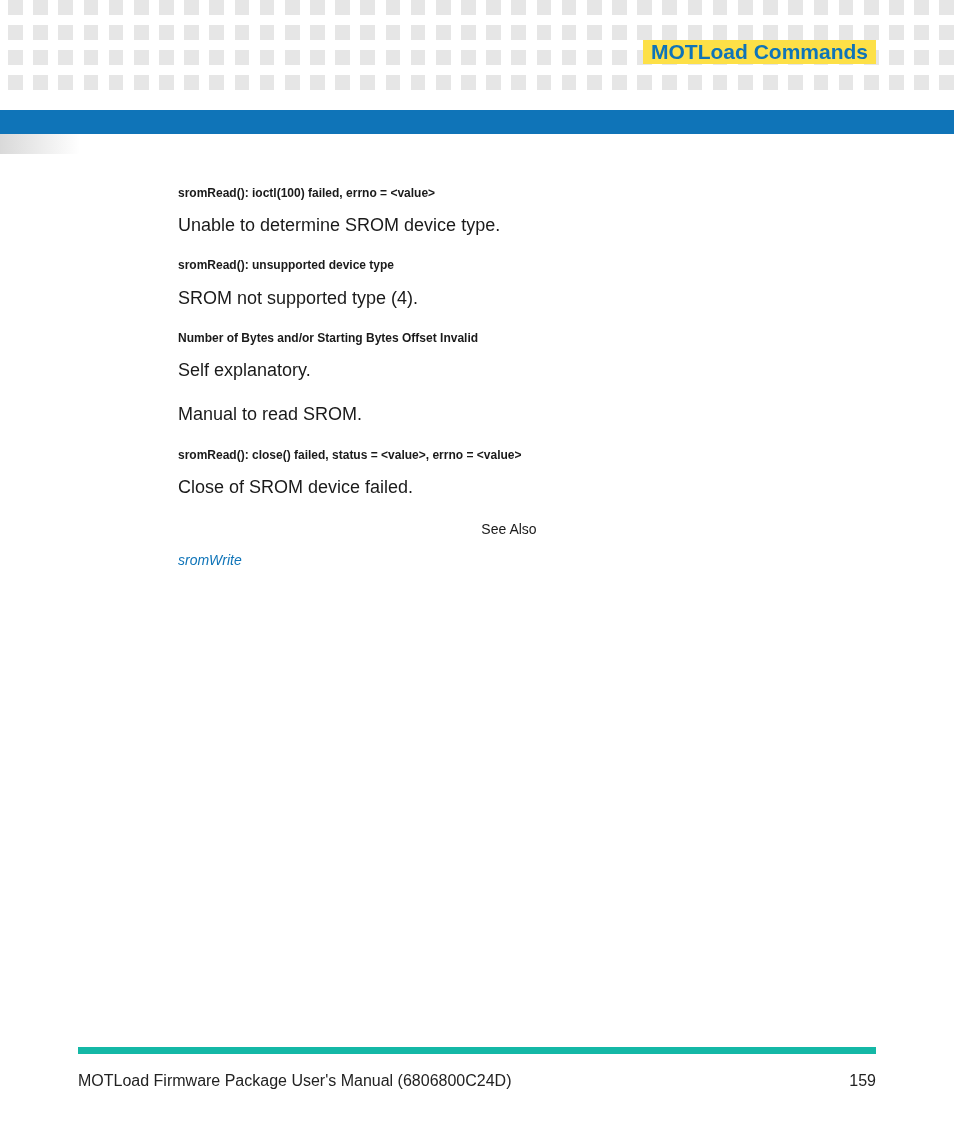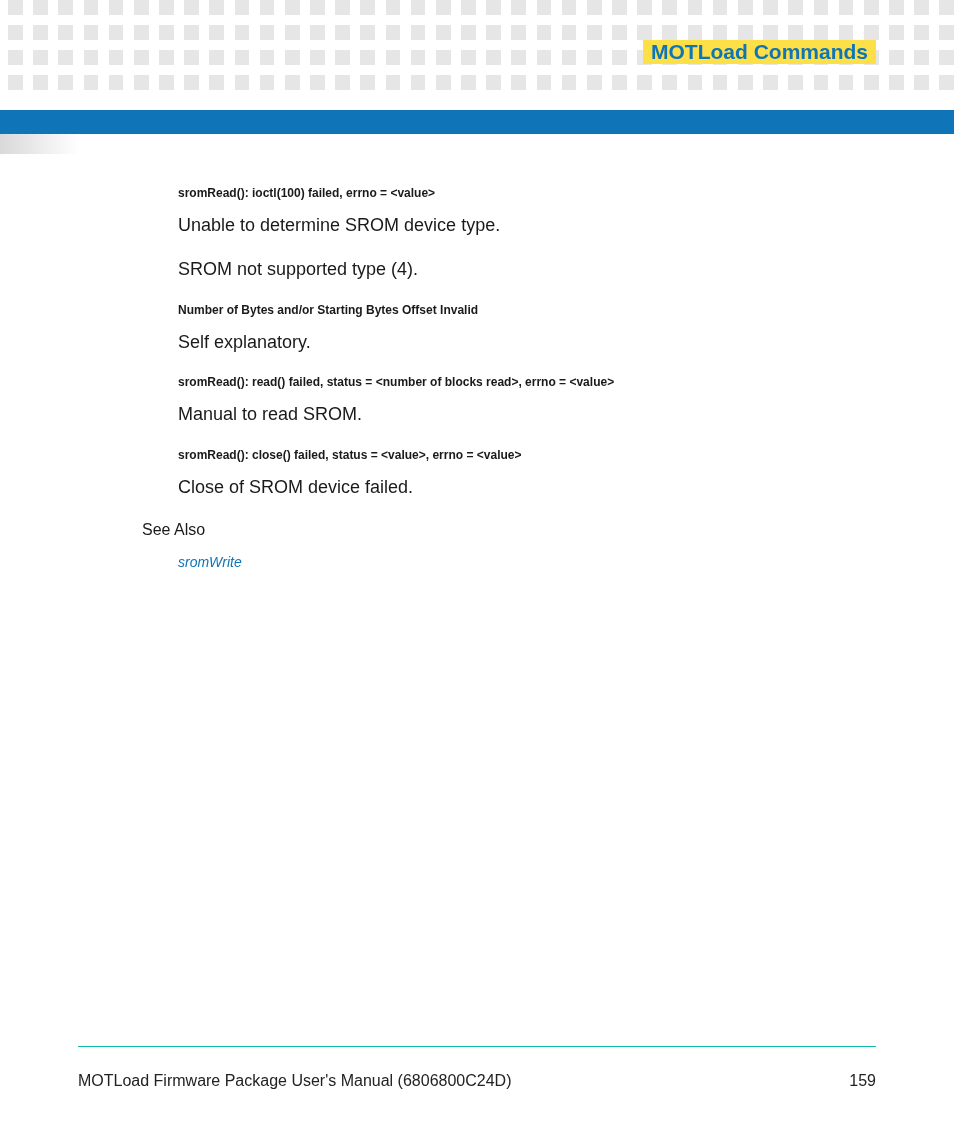--- a/index.html
+++ b/index.html
@@ -61,37 +61,38 @@
     font-size: 12px;
     margin-bottom: 12px;
     line-height: 1.35;
   }
   .err-desc {
     font-size: 18px;
     margin-bottom: 20px;
     line-height: 1.35;
   }
   .see-also {
-    font-size: 16px;
+    font-size: 14px;
     margin-left: -36px;
     margin-top: 22px;
     margin-bottom: 14px;
+    text-align: center;
   }
   .link {
     font-size: 14px;
     font-style: italic;
     color: #0f74b8;
     cursor: pointer;
   }
   .footer {
     position: absolute;
     bottom: 55px;
     left: 78px; right: 78px;
-    border-top: 1px solid #14b8a6;
-    padding-top: 25px;
+    border-top: 7px solid #14b8a6;
+    padding-top: 18px;
     display: flex;
     justify-content: space-between;
     font-size: 16px;
     color: #222;
   }
 </style>
 </head>
 <body>
 
 <div class="dot-grid">
@@ -258,26 +259,26 @@
 </div>
 
 <div class="header-title">MOTLoad Commands</div>
 <div class="blue-bar"></div>
 <div class="gray-bar"></div>
 
 <div class="content">
   <div class="err-heading">sromRead(): ioctl(100) failed, errno = &lt;value&gt;</div>
   <div class="err-desc">Unable to determine SROM device type.</div>
 
+  <div class="err-heading">sromRead(): unsupported device type</div>
   <div class="err-desc">SROM not supported type (4).</div>
 
   <div class="err-heading">Number of Bytes and/or Starting Bytes Offset Invalid</div>
   <div class="err-desc">Self explanatory.</div>
 
-  <div class="err-heading">sromRead(): read() failed, status = &lt;number of blocks read&gt;, errno = &lt;value&gt;</div>
   <div class="err-desc">Manual to read SROM.</div>
 
   <div class="err-heading">sromRead(): close() failed, status = &lt;value&gt;, errno = &lt;value&gt;</div>
   <div class="err-desc">Close of SROM device failed.</div>
 
   <div class="see-also">See Also</div>
   <span class="link">sromWrite</span>
 </div>
 
 <div class="footer">

